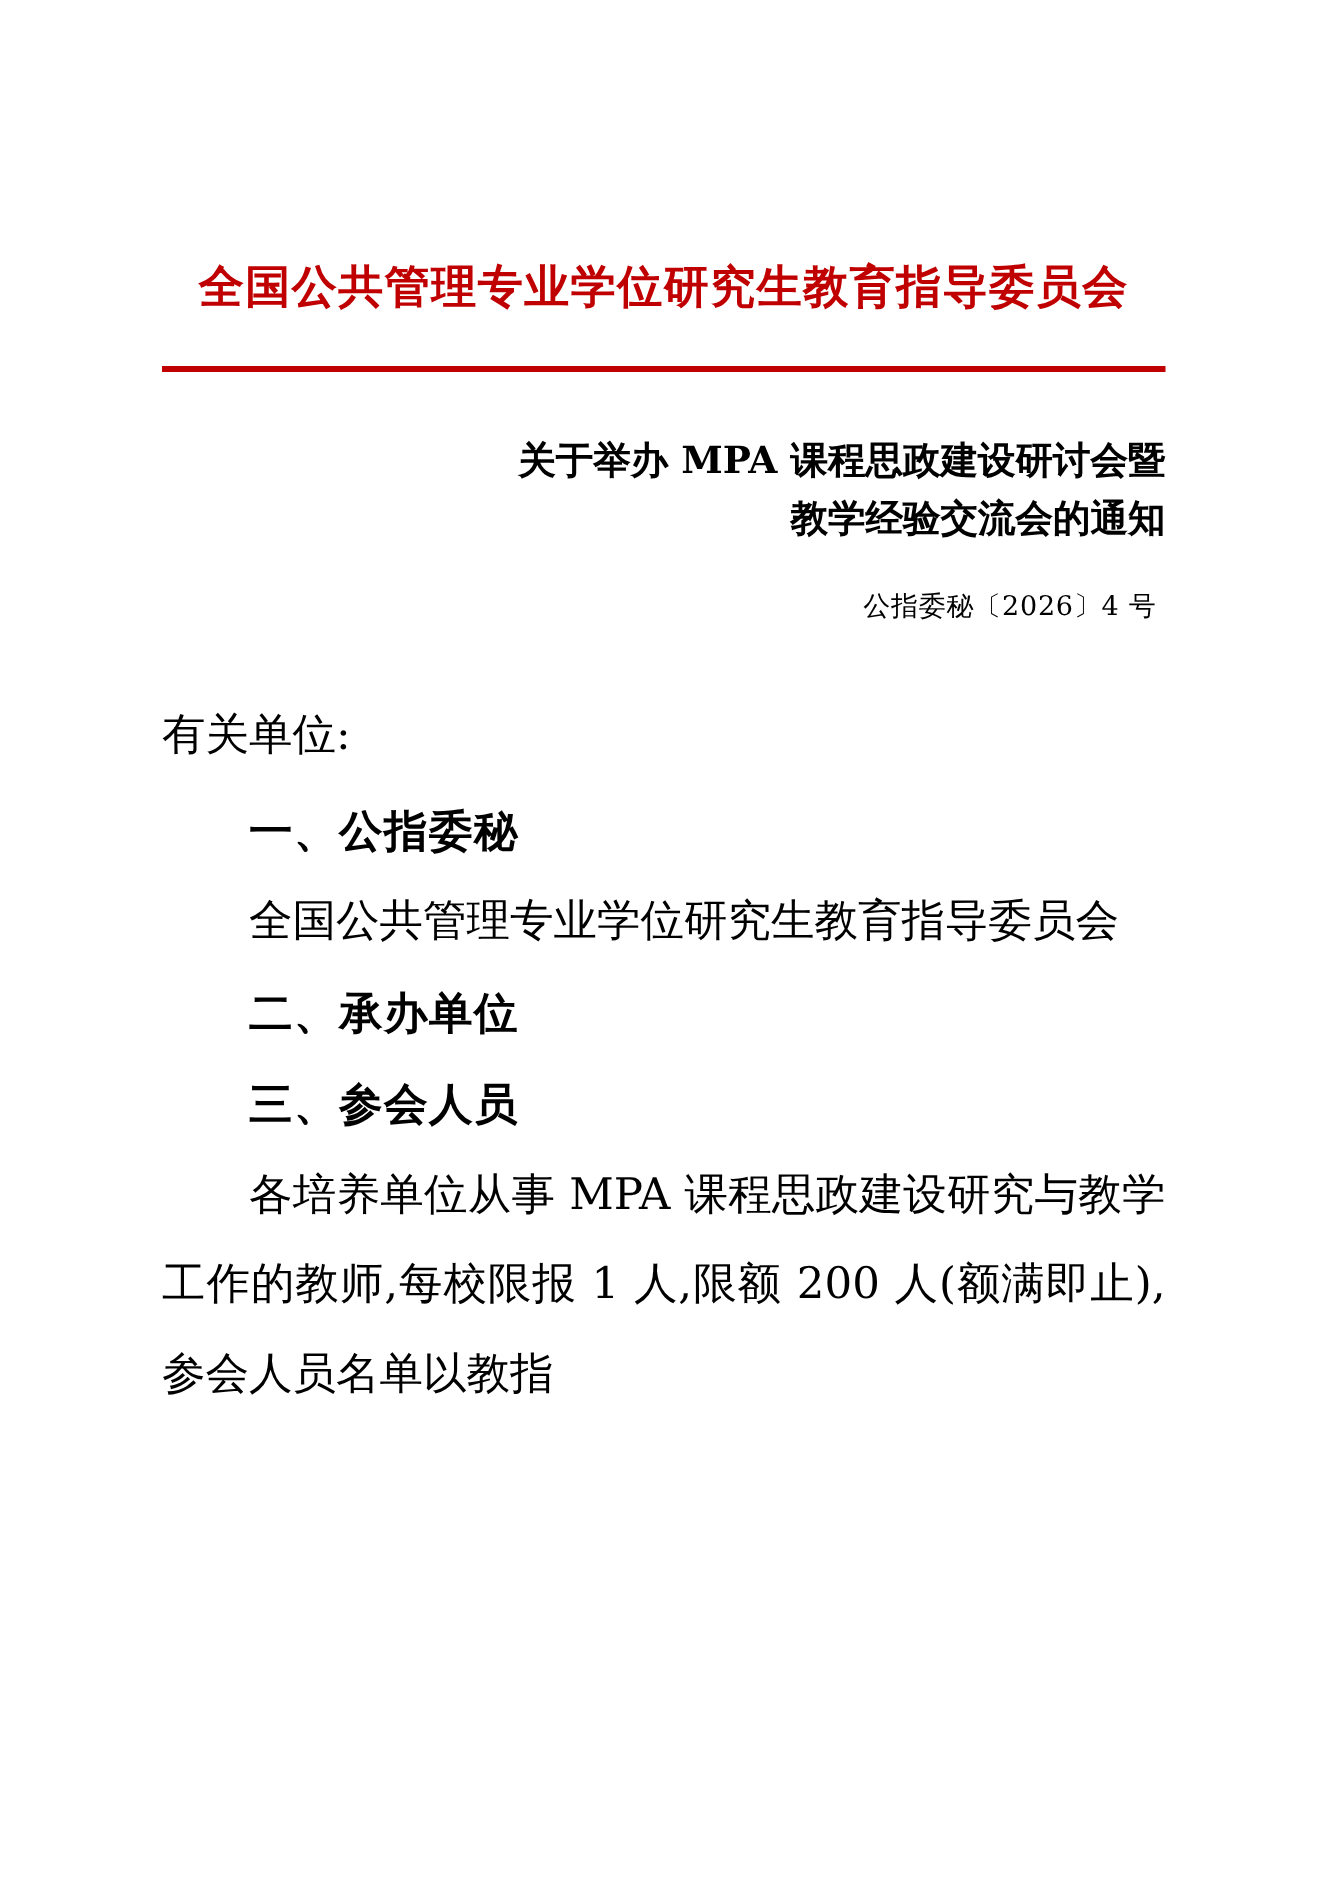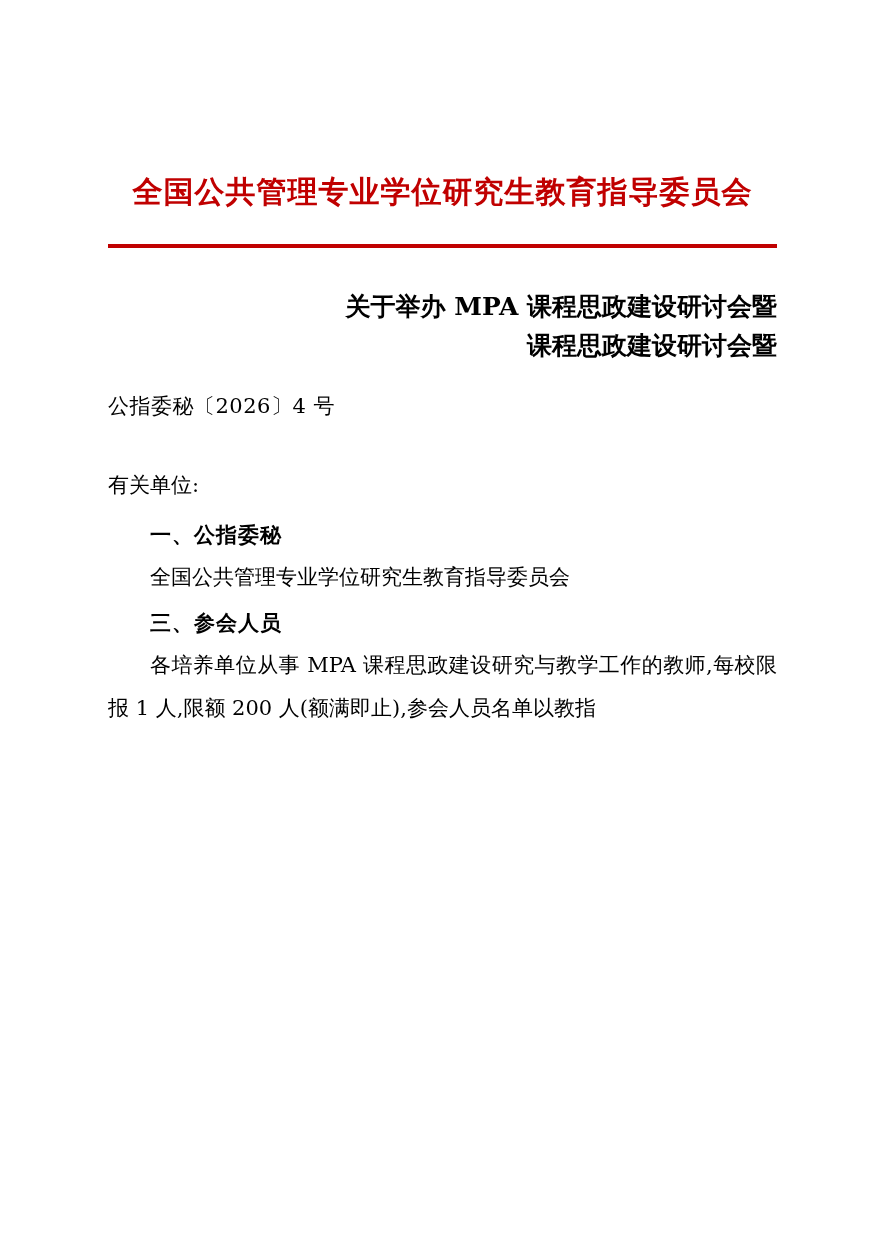--- a/index.html
+++ b/index.html
@@ -49,29 +49,29 @@
     font-weight: bold;
     font-size: 25px;
     line-height: 1.55;
   }
   .doc-title .line {
     display: block;
     white-space: nowrap;
   }
   .doc-number {
     margin-top: 26px;
-    text-align: left;
+    text-align: right;
     padding-right: 6px;
-    font-size: 21px;
+    font-size: 18px;
     letter-spacing: 0.5px;
   }
   
   .body-block {
     margin-top: 44px;
-    font-size: 21px;
+    font-size: 29px;
     line-height: 2.05;
   }
   .salutation {
     text-align: left;
   }
   p.para {
     margin: 0;
     text-align: justify;
     text-justify: inter-ideograph;
     text-indent: 2em;
@@ -92,33 +92,34 @@
 
 <div class="page">
 
   <div class="masthead">
     <div class="masthead-title">全国公共管理专业学位研究生教育指导委员会</div>
     <div class="masthead-rule"></div>
   </div>
 
   <div class="doc-title">
     <span class="line">关于举办 MPA 课程思政建设研讨会暨</span>
-    <span class="line">课程思政建设研讨会暨</span>
+    <span class="line">教学经验交流会的通知</span>
   </div>
 
   <div class="doc-number">公指委秘〔2026〕4 号</div>
 
   <div class="body-block">
 
     <div class="salutation">有关单位:</div>
 
 
     <div class="spacer-sm"></div>
 
     <div class="section-head">一、公指委秘</div>
     <div class="section-body">全国公共管理专业学位研究生教育指导委员会</div>
 
+    <div class="section-head">二、承办单位</div>
 
     <div class="section-head">三、参会人员</div>
     <p class="para">各培养单位从事 MPA 课程思政建设研究与教学工作的教师,每校限报 1 人,限额 200 人(额满即止),参会人员名单以教指</p>
 
   </div>
 </div>
 
 </body></html>

